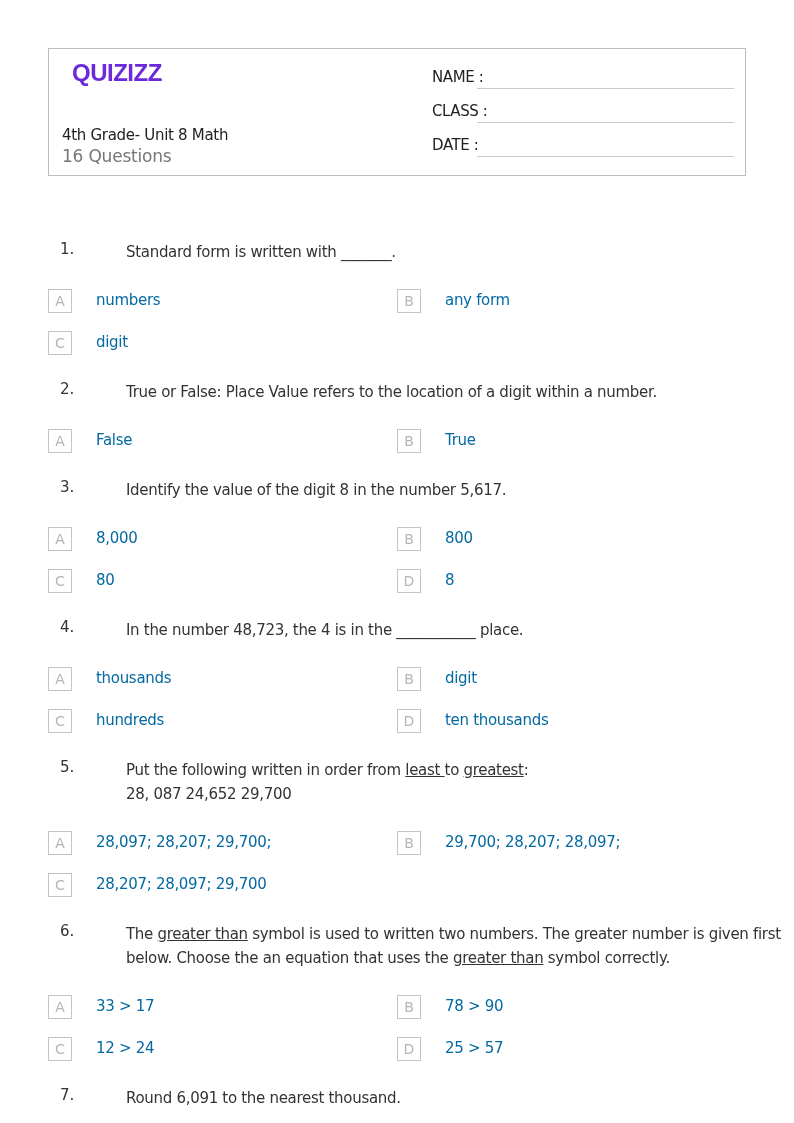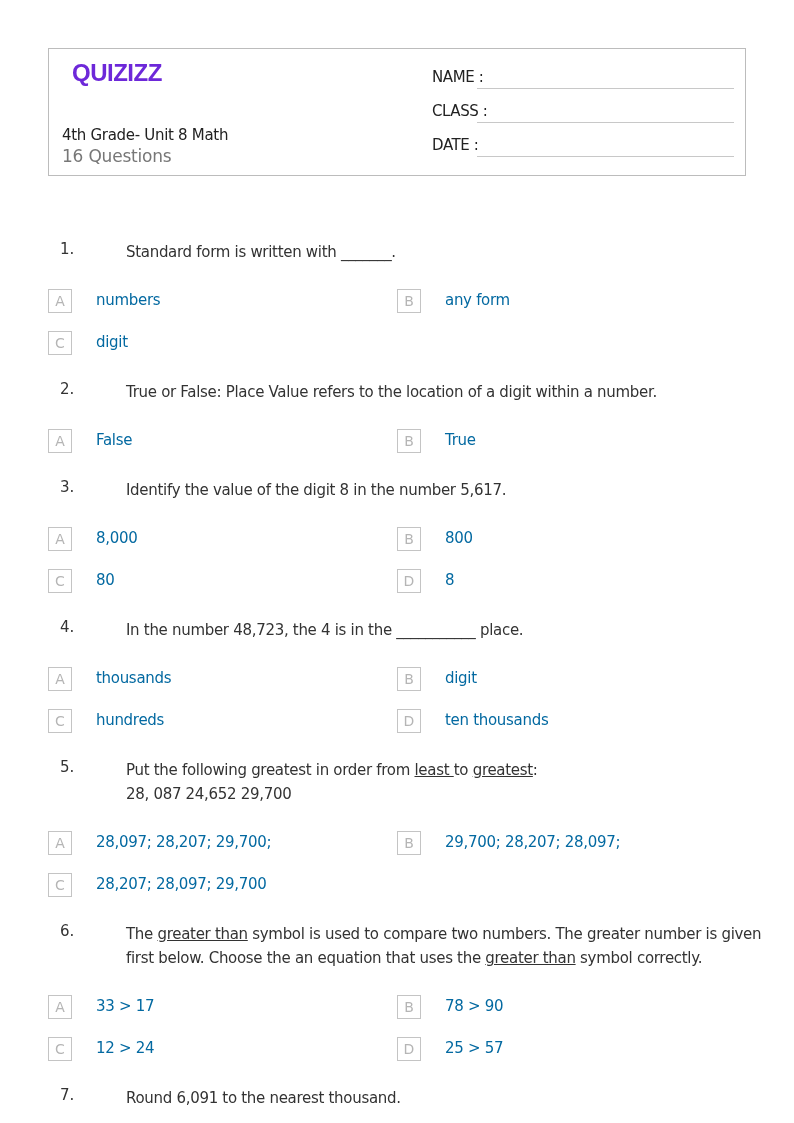--- a/index.html
+++ b/index.html
@@ -124,38 +124,38 @@
   <span class="opt-box">C</span>
   <span class="opt-text">hundreds</span>
 </div>
 <div class="option" style="left:397px;top:709px;">
   <span class="opt-box">D</span>
   <span class="opt-text">ten thousands</span>
 </div>
 
 <div class="question" style="top:758px;">
   <span class="q-num">5.</span>
-  <span class="q-text"><span>Put the following greatest in order from </span><u>least </u><span>to </span><u>greatest</u><span>:</span><br><span>28, 087 24,652 29,700</span></span>
+  <span class="q-text"><span>Put the following written in order from </span><u>least </u><span>to </span><u>greatest</u><span>:</span><br><span>28, 087 24,652 29,700</span></span>
 </div>
 <div class="option" style="left:48px;top:831px;">
   <span class="opt-box">A</span>
   <span class="opt-text">28,097; 28,207; 29,700;</span>
 </div>
 <div class="option" style="left:397px;top:831px;">
   <span class="opt-box">B</span>
   <span class="opt-text">29,700; 28,207; 28,097;</span>
 </div>
 <div class="option" style="left:48px;top:873px;">
   <span class="opt-box">C</span>
   <span class="opt-text">28,207; 28,097; 29,700</span>
 </div>
 
 <div class="question" style="top:922px;">
   <span class="q-num">6.</span>
-  <span class="q-text"><span>The </span><u>greater than</u><span> symbol is used to compare two numbers. The greater number is given first below. Choose the an equation that uses the </span><u>greater than</u><span> symbol correctly.</span></span>
+  <span class="q-text"><span>The </span><u>greater than</u><span> symbol is used to written two numbers. The greater number is given first below. Choose the an equation that uses the </span><u>greater than</u><span> symbol correctly.</span></span>
 </div>
 <div class="option" style="left:48px;top:995px;">
   <span class="opt-box">A</span>
   <span class="opt-text">33 &gt; 17</span>
 </div>
 <div class="option" style="left:397px;top:995px;">
   <span class="opt-box">B</span>
   <span class="opt-text">78 &gt; 90</span>
 </div>
 <div class="option" style="left:48px;top:1037px;">

